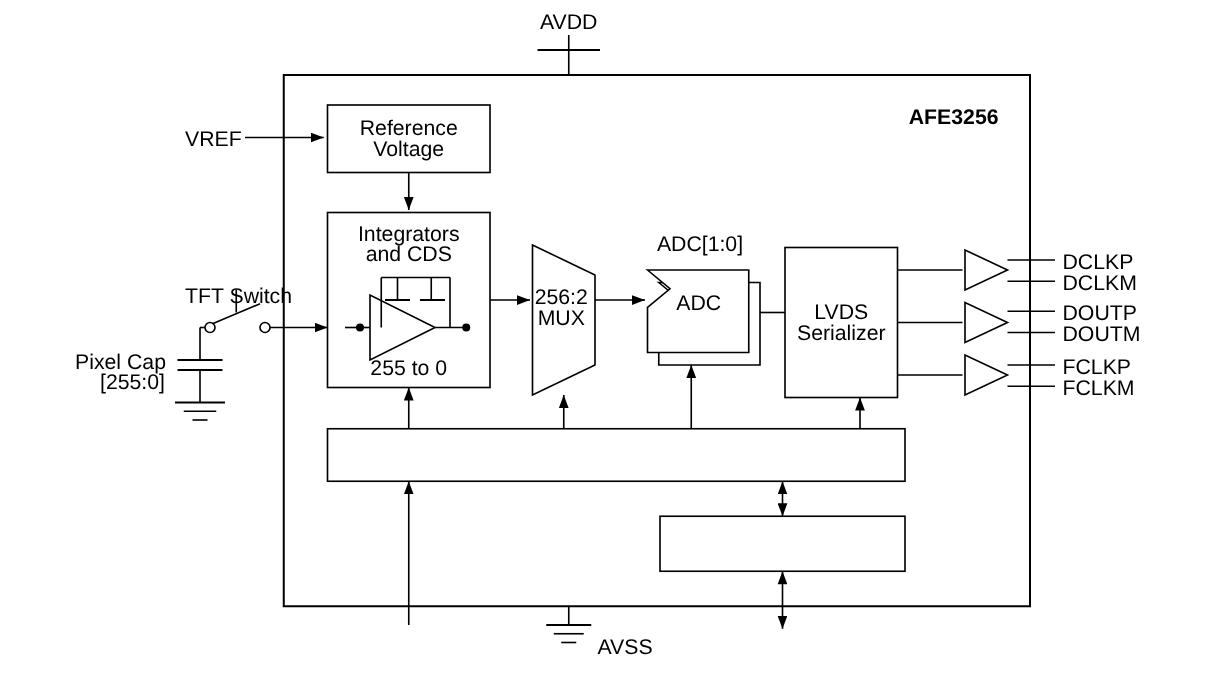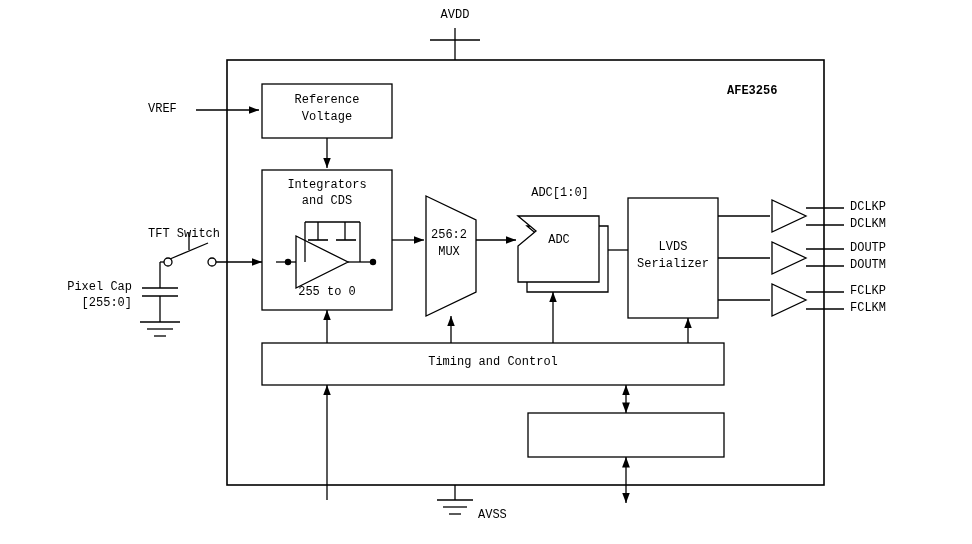--- a/index.html
+++ b/index.html
@@ -17,22 +17,22 @@
   }
   svg.diagram {
     position: absolute;
     left: 0;
     top: 0;
     width: 972px;
     height: 544px;
   }
   .lbl {
     position: absolute;
-    font-family: Liberation Mono, monospace;
-    font-size: 12px;
+    font-family: Liberation Sans, sans-serif;
+    font-size: 17px;
     color: #000000;
     white-space: pre;
     line-height: 1.22;
   }
   .lbl.center {
     text-align: center;
   }
   .lbl.right {
     text-align: right;
   }
@@ -168,21 +168,20 @@
 
   <div class="lbl center" style="left:420px; top:228px; width:58px;">256:2</div>
   <div class="lbl center" style="left:420px; top:245px; width:58px;">MUX</div>
 
   <div class="lbl center" style="left:520px; top:186px; width:80px;">ADC[1:0]</div>
   <div class="lbl center" style="left:528px; top:233px; width:62px;">ADC</div>
 
   <div class="lbl center" style="left:628px; top:240px; width:90px;">LVDS</div>
   <div class="lbl center" style="left:628px; top:257px; width:90px;">Serializer</div>
 
-  <div class="lbl center" style="left:262px; top:355px; width:462px;">Timing and Control</div>
 
 
   <div class="lbl" style="left:850px; top:200px;">DCLKP</div>
   <div class="lbl" style="left:850px; top:217px;">DCLKM</div>
   <div class="lbl" style="left:850px; top:241px;">DOUTP</div>
   <div class="lbl" style="left:850px; top:258px;">DOUTM</div>
   <div class="lbl" style="left:850px; top:284px;">FCLKP</div>
   <div class="lbl" style="left:850px; top:301px;">FCLKM</div>
 
   <div class="lbl" style="left:478px; top:508px;">AVSS</div>

